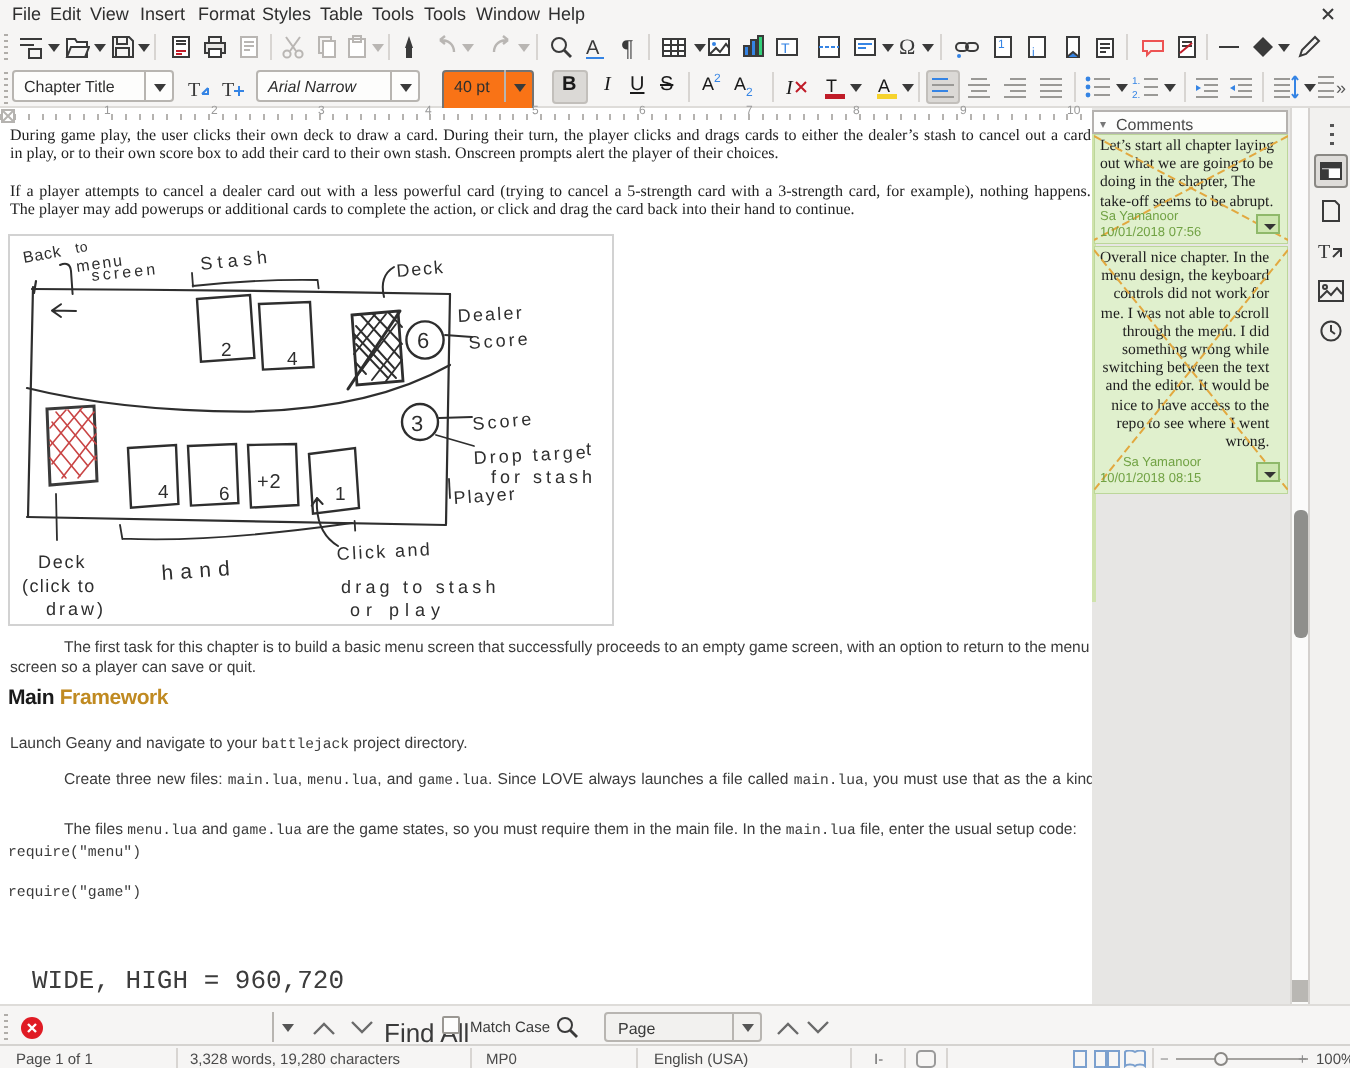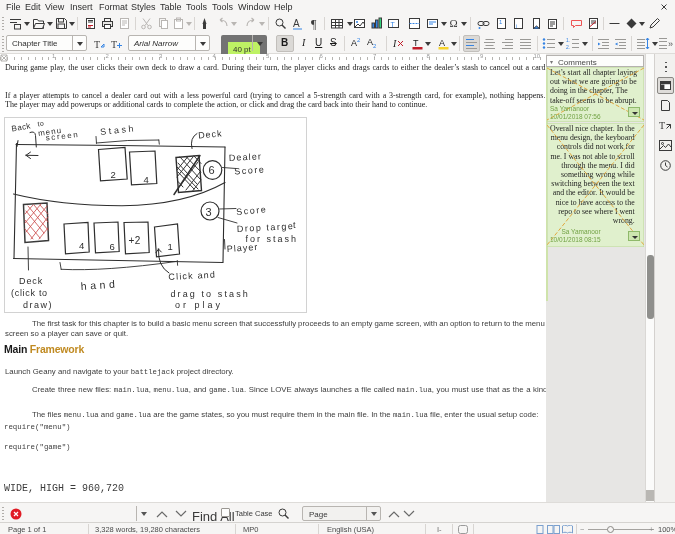--- a/index.html
+++ b/index.html
@@ -279,21 +279,21 @@
     </svg>
  <svg class="tbtn" style="left:110px;top:5px" width="13" height="13" viewBox="0 0 13 13">
       <g>
         <text x="1" y="10" font-size="10" fill="#3a3a3a" font-family="Liberation Serif">T</text>
         <path d="M9.5 5v5M7 7.5h5" stroke="#3584e4" fill="none"></path>
       </g>
     </svg>
  <div class="abs" style="left:128px;top:2px;width:82px;height:16px;background:#fdfdfc;border:1px solid #b8b5b1;border-radius:2px;font-size:8px;font-style:italic;color:#2e2e2e;padding:3px 0 0 5px;white-space:nowrap;">Arial Narrow</div>
  <div class="abs" style="left:195px;top:2px;width:15px;height:16px;border-left:1px solid #b8b5b1;"></div>
  <div class="darr" style="left:200px;top:9px"></div>
- <div class="abs" style="left:221px;top:2px;width:46px;height:33px;background:#bef264;border:7px solid #737373;border-radius:2px;font-size:8px;color:#2e2e2e;padding:3px 0 0 5px;">40 pt</div>
+ <div class="abs" style="left:221px;top:2px;width:46px;height:33px;background:#f97316;border:1px solid #737373;border-radius:2px;font-size:8px;color:#2e2e2e;padding:3px 0 0 5px;">40 pt</div>
  <div class="abs" style="left:252px;top:2px;width:15px;height:16px;border-left:1px solid #b8b5b1;"></div>
  <div class="darr" style="left:257px;top:9px"></div>
  <div class="abs" style="left:276px;top:2px;width:18px;height:17px;background:#dbd9d6;border:1px solid #c2bfbb;border-radius:2px;"></div>
  <div class="abs" style="left:281px;top:4px;font-size:10px;font-weight:bold;color:#1a1a1a;">B</div>
  <div class="abs" style="left:302px;top:4px;font-size:10px;font-style:italic;color:#1a1a1a;font-family:'Liberation Serif',serif;">I</div>
  <div class="abs" style="left:315px;top:4px;font-size:10px;text-decoration:underline;color:#1a1a1a;">U</div>
  <div class="abs" style="left:330px;top:4px;font-size:10px;text-decoration:line-through;color:#1a1a1a;">S</div>
  <div class="sep" style="left:344px;top:3px;height:15px"></div>
  <div class="abs" style="left:351px;top:4px;font-size:9px;color:#1a1a1a;">A<sup style="font-size:6px;color:#3584e4">2</sup></div>
  <div class="abs" style="left:367px;top:4px;font-size:9px;color:#1a1a1a;">A<sub style="font-size:6px;color:#3584e4">2</sub></div>
@@ -401,20 +401,21 @@
     <span class="num" style="left:319.5px">6</span>
     <span class="num" style="left:373.0px">7</span>
     <span class="num" style="left:426.5px">8</span>
     <span class="num" style="left:480.0px">9</span>
     <span class="num" style="left:533.5px">10</span>
 </div>
 
 <div id="page">
  <div class="serif abs" style="left:5px;top:-0.5px;font-size:8px;line-height:9.6px;white-space:nowrap;">
    <div style="word-spacing:0.66px;">During game play, the user clicks their own deck to draw a card. During their turn, the player clicks and drags cards to either the dealer’s stash to cancel out a card</div>
+   <div>in play, or to their own score box to add their card to their own stash. Onscreen prompts alert the player of their choices.</div>
  </div>
  <div class="serif abs" style="left:5px;top:27.5px;font-size:8px;line-height:9.6px;white-space:nowrap;">
    <div style="word-spacing:0.87px;">If a player attempts to cancel a dealer card out with a less powerful card (trying to cancel a 5-strength card with a 3-strength card, for example), nothing happens.</div>
    <div>The player may add powerups or additional cards to complete the action, or click and drag the card back into their hand to continue.</div>
  </div>
 
  <svg class="abs" style="left:0;top:47px" width="320" height="205" viewBox="0 0 320 205" id="sketch" font-family="Liberation Sans" fill="#2e2e2e">
   <rect x="4.5" y="7.5" width="302" height="195" fill="#fff" stroke="#d2d2d2"></rect>
   <g fill="none" stroke="#2e2e2e" stroke-width="1.1" stroke-linecap="round">
 
@@ -504,21 +505,21 @@
    <div>screen so a player can save or quit.</div>
  </div>
  <div class="abs" style="left:4px;top:280px;font-size:10.5px;font-weight:bold;letter-spacing:-0.2px;color:#1a1a1a;">Main <span style="color:#c08a21">Framework</span></div>
  <div class="abs" style="left:5px;top:304px;font-size:7.8px;color:#3c3c3c;">Launch Geany and navigate to your <span class="mono" style="font-size:7.3px">battlejack</span> project directory.</div>
  <div class="abs" style="left:5px;top:319.5px;font-size:7.8px;line-height:13px;color:#3c3c3c;white-space:nowrap;">
    <div style="word-spacing:0.41px;"><span style="display:inline-block;width:27px;"></span>Create three new files: <span class="mono" style="font-size:7.3px">main.lua</span>, <span class="mono" style="font-size:7.3px">menu.lua</span>, and <span class="mono" style="font-size:7.3px">game.lua</span>. Since LOVE always launches a file called <span class="mono" style="font-size:7.3px">main.lua</span>, you must use that as the a kind</div>
  </div>
  <div class="abs" style="left:5px;top:346.5px;font-size:7.8px;color:#3c3c3c;white-space:nowrap;"><span style="display:inline-block;width:27px;"></span>The files <span class="mono" style="font-size:7.3px">menu.lua</span> and <span class="mono" style="font-size:7.3px">game.lua</span> are the game states, so you must require them in the main file. In the <span class="mono" style="font-size:7.3px">main.lua</span> file, enter the usual setup code:</div>
  <div class="mono abs" style="left:4px;top:359.5px;font-size:7.4px;color:#3c3c3c;">require("menu")</div>
  <div class="mono abs" style="left:4px;top:380px;font-size:7.4px;color:#3c3c3c;">require("game")</div>
- <div class="mono abs" style="left:4px;top:419.5px;font-size:10px;color:#3c3c3c;">WIDE, HIGH = 960,720</div>
+ <div class="mono abs" style="left:16px;top:419.5px;font-size:13px;color:#3c3c3c;">WIDE, HIGH = 960,720</div>
 </div>
 
 <div id="comments">
  <div class="abs" style="left:0px;top:12px;width:1.5px;height:235px;background:#cfe3ab;"></div>
  <div id="cmthead">
       <span style="position:absolute;left:3px;top:2px;font-size:6px;color:#777">▾</span>
       <span style="position:absolute;left:11px;top:2px;">Comments</span>
     </div>
  <div class="cbox" style="top:13px;height:55px;">
    <div class="ctext">Let’s start all chapter laying<br>out what we are going to be<br>doing in the chapter, The<br>take-off seems to be abrupt.</div>
@@ -594,21 +595,21 @@
  <div class="abs" style="left:136px;top:3px;width:15px;height:15px;border-left:1px solid #b8b5b1;"></div>
  <div class="darr" style="left:141px;top:9px;border-top-color:#555"></div>
  <svg class="abs" style="left:156px;top:7px" width="12" height="8">
       <path d="M1 7l5-5 5 5" stroke="#6a6a6a" fill="none" stroke-width="1.2"></path>
     </svg>
  <svg class="abs" style="left:175px;top:7px" width="12" height="8">
       <path d="M1 1l5 5 5-5" stroke="#6a6a6a" fill="none" stroke-width="1.2"></path>
     </svg>
  <div class="abs" style="left:192px;top:6px;font-size:13px;">Find All</div>
  <div class="abs" style="left:221px;top:5px;width:9px;height:9px;background:#fdfdfc;border:1px solid #9a9792;border-radius:1px;"></div>
- <div class="abs" style="left:235px;top:6px;font-size:7.5px;">Table Case</div>
+ <div class="abs" style="left:235px;top:6px;font-size:7.5px;">Match Case</div>
  <svg class="abs" style="left:277px;top:4px" width="13" height="13" viewBox="0 0 13 13">
       <g fill="none" stroke="#3a3a3a">
         <circle cx="5.5" cy="5.5" r="3.5"></circle>
         <path d="M8 8l3.5 3.5" stroke-width="1.4"></path>
       </g>
     </svg>
  <div class="abs" style="left:302px;top:3px;width:79px;height:15px;background:#f2f1ef;border:1px solid #b8b5b1;border-radius:2px;padding:3px 0 0 6px;">Page</div>
  <div class="abs" style="left:366px;top:3px;width:15px;height:15px;border-left:1px solid #b8b5b1;"></div>
  <div class="darr" style="left:371px;top:9px;border-top-color:#555"></div>
  <svg class="abs" style="left:388px;top:7px" width="12" height="8">

